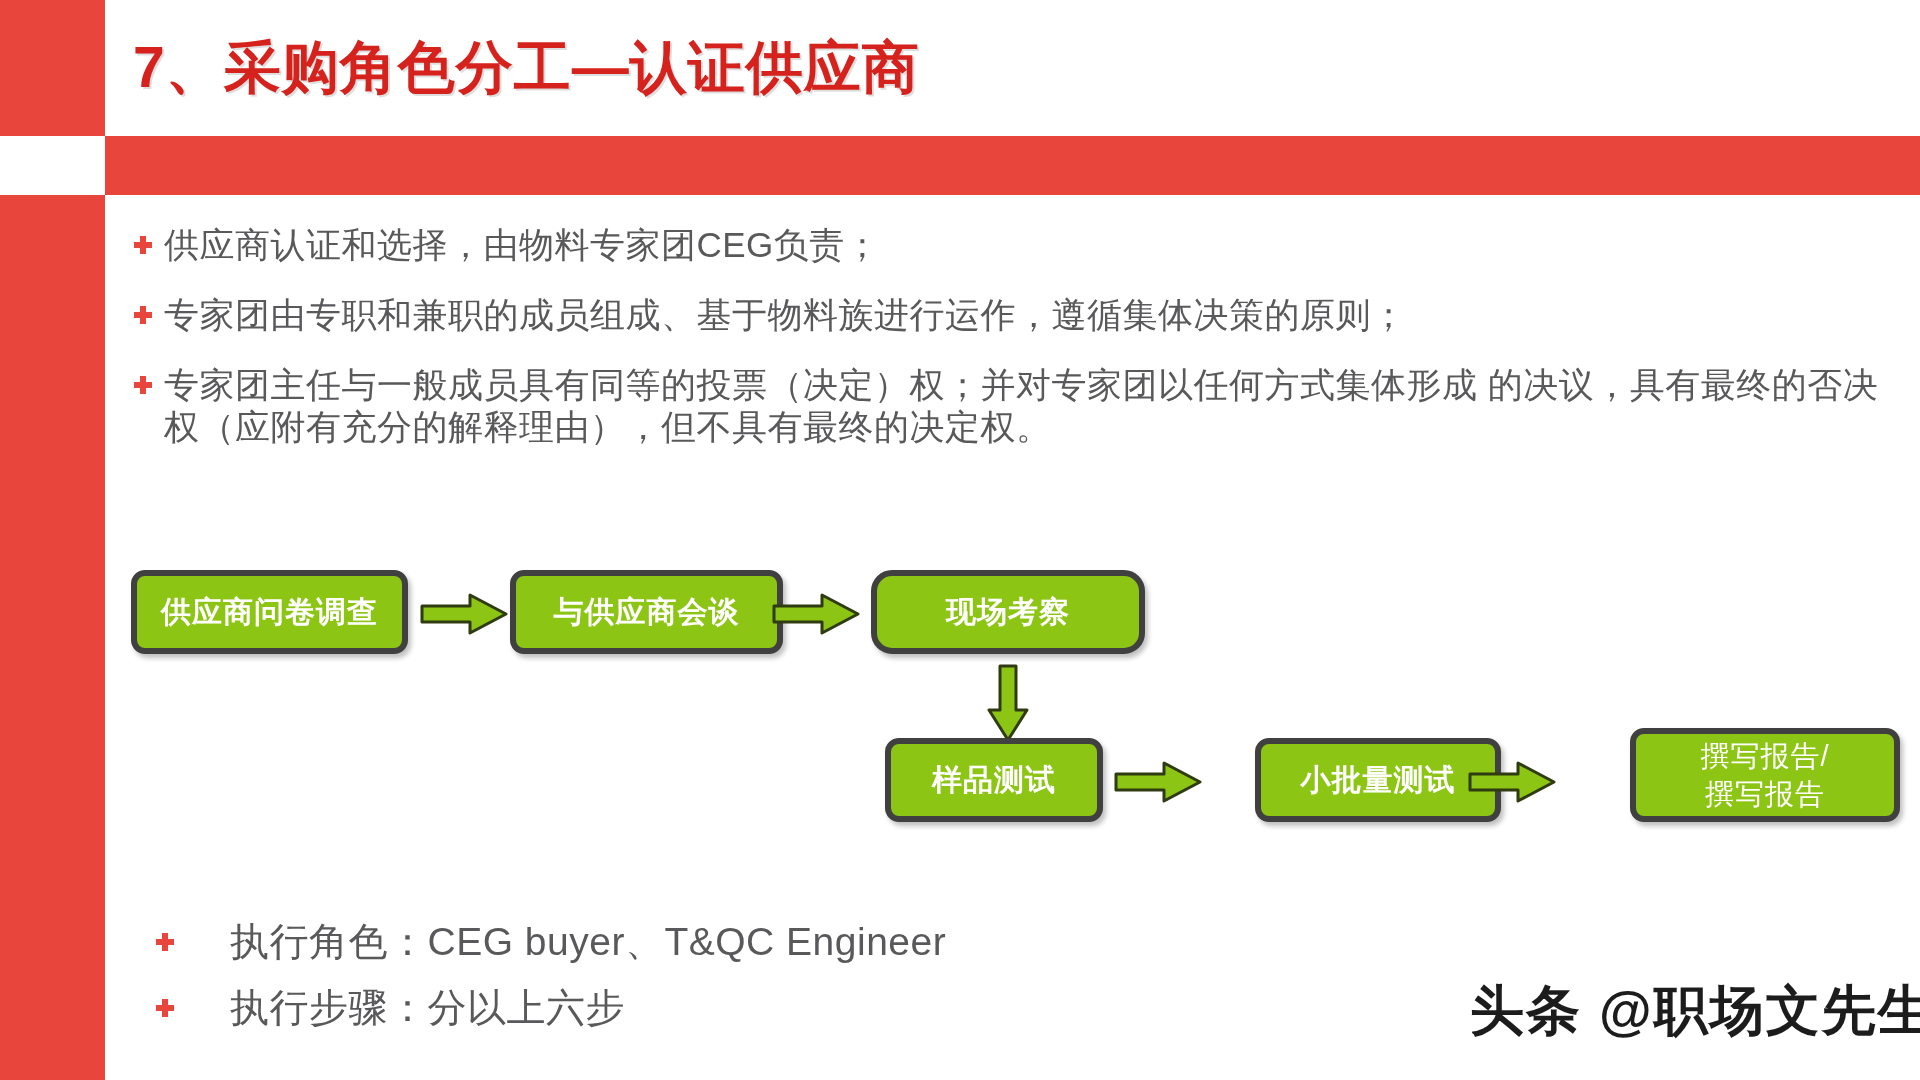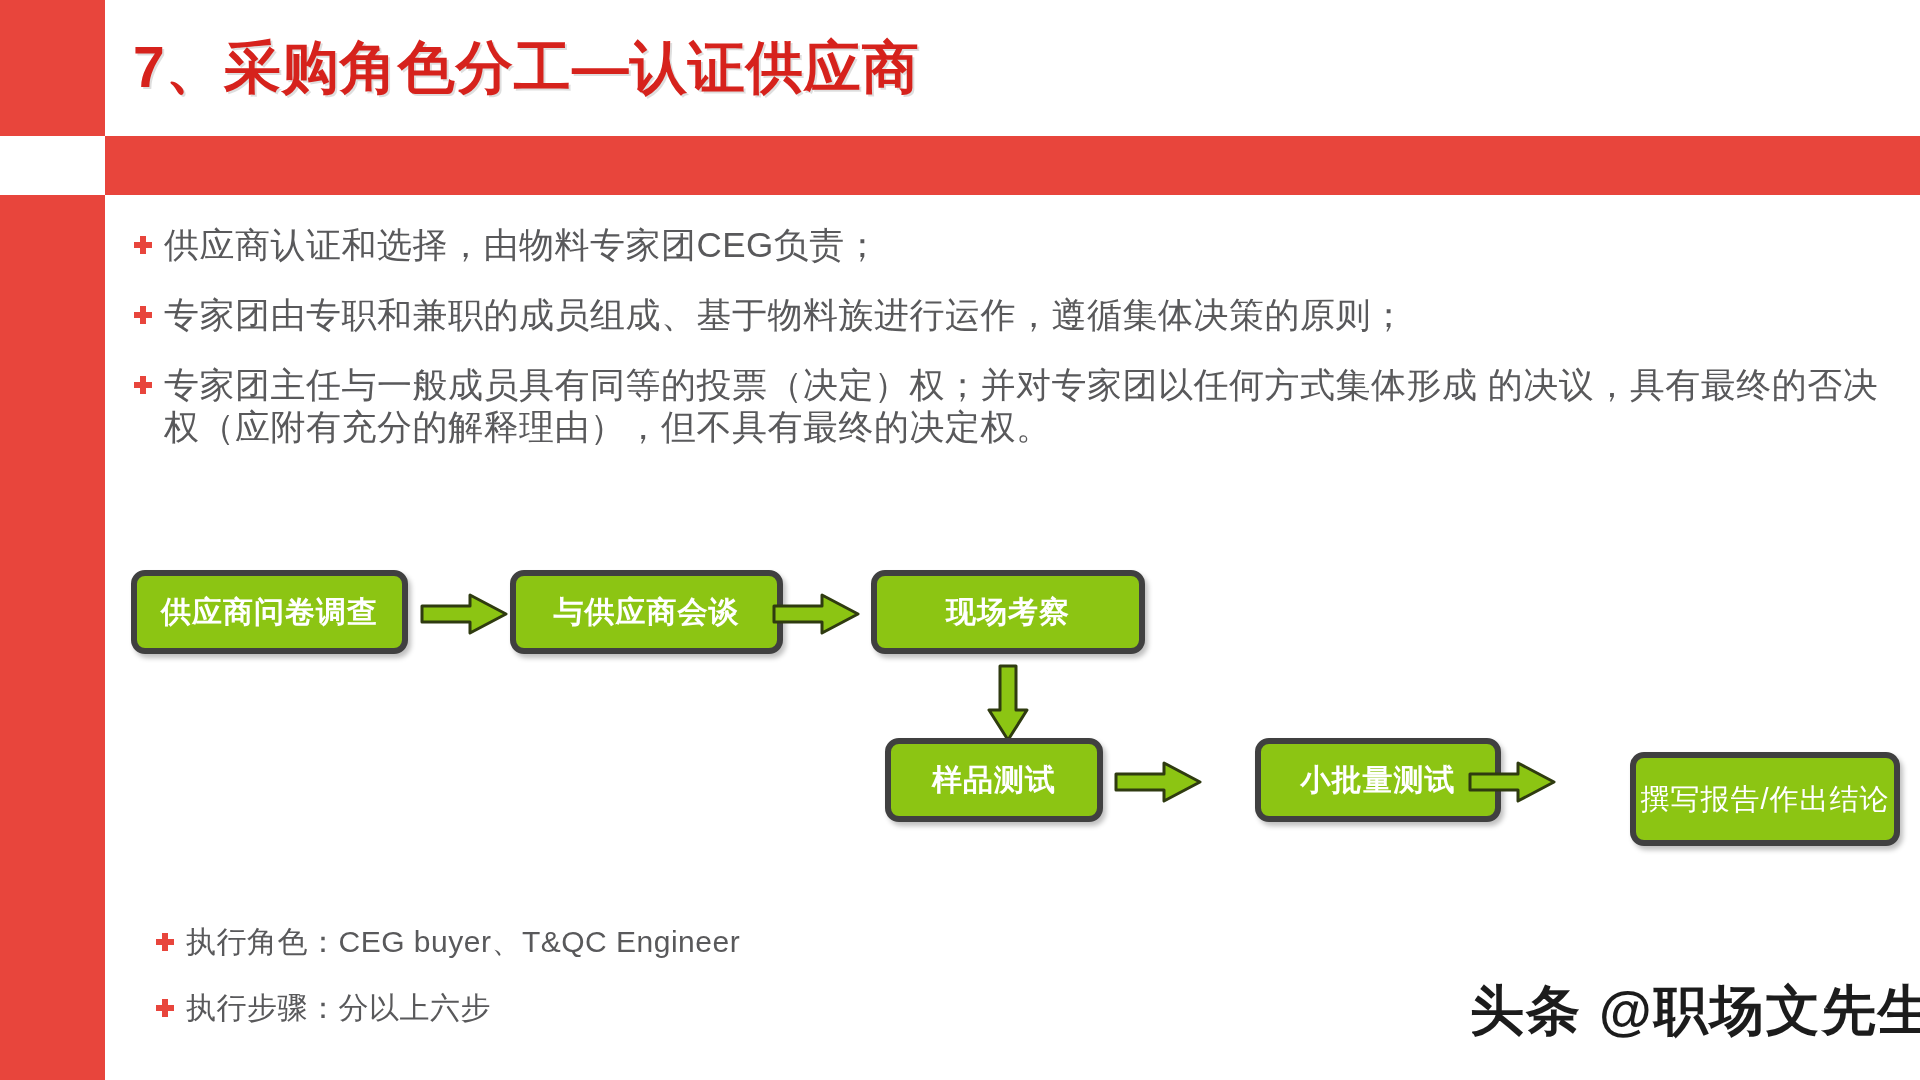--- a/index.html
+++ b/index.html
@@ -150,22 +150,23 @@
 
   
   .bullets-bottom {
     position: absolute;
     left: 152px;
     top: 921px;
     width: 1200px;
   }
   .bullets-bottom .bullet-row { margin-bottom: 22px; }
   .bullets-bottom .bullet-text {
-    font-size: 30px;
+    font-size: 39px;
     line-height: 42px;
+    margin-left: 44px;
   }
 
   
   .watermark {
     position: absolute;
     left: 1470px;
     top: 975px;
     font-size: 54px;
     font-weight: bold;
     color: #1c1c1c;
@@ -217,21 +218,21 @@
     </svg>
 
     <div class="fbox" style="left:510px; top:570px; width:273px; height:84px;">
       <span>与供应商会谈</span>
     </div>
 
     <svg class="arrow-h" style="left:772px; top:593px;" width="88" height="42" viewBox="0 0 88 42">
       <polygon points="2,13 50,13 50,2 86,21 50,40 50,29 2,29" fill="#8CC513" stroke="#2f3b10" stroke-width="3" stroke-linejoin="round"></polygon>
     </svg>
 
-    <div class="fbox" style="left:871px; top:570px; width:274px; height:84px;">
+    <div class="fbox" style="left:871px; top:570px; width:274px; height:84px;border-radius:21px;">
       <span>现场考察</span>
     </div>
 
     <svg class="arrow-v" style="left:987px; top:664px;" width="42" height="78" viewBox="0 0 42 78">
       <polygon points="13,2 29,2 29,46 40,46 21,76 2,46 13,46" fill="#8CC513" stroke="#2f3b10" stroke-width="3" stroke-linejoin="round"></polygon>
     </svg>
 
     <div class="fbox" style="left:885px; top:738px; width:218px; height:84px;font-family:Liberation Serif, serif;">
       <span>样品测试</span>
     </div>
@@ -241,23 +242,23 @@
     </svg>
 
     <div class="fbox" style="left:1255px; top:738px; width:246px; height:84px;">
       <span>小批量测试</span>
     </div>
 
     <svg class="arrow-h" style="left:1468px; top:761px;" width="88" height="42" viewBox="0 0 88 42">
       <polygon points="2,13 50,13 50,2 86,21 50,40 50,29 2,29" fill="#8CC513" stroke="#2f3b10" stroke-width="3" stroke-linejoin="round"></polygon>
     </svg>
 
-    <div class="fbox light" style="left:1630px; top:752px; width:270px; height:94px; ">
+    <div class="fbox light" style="left:1630px; top:728px; width:270px; height:94px; flex-direction:column;">
       <span>撰写报告/</span>
-      <span>作出结论</span>
+      <span>撰写报告</span>
     </div>
 
   </div>
 
   <div class="bullets-bottom">
 
     <div class="bullet-row">
       <span class="bullet-mark"></span>
       <span class="bullet-text">执行角色：CEG buyer、T&amp;QC  Engineer</span>
     </div>

